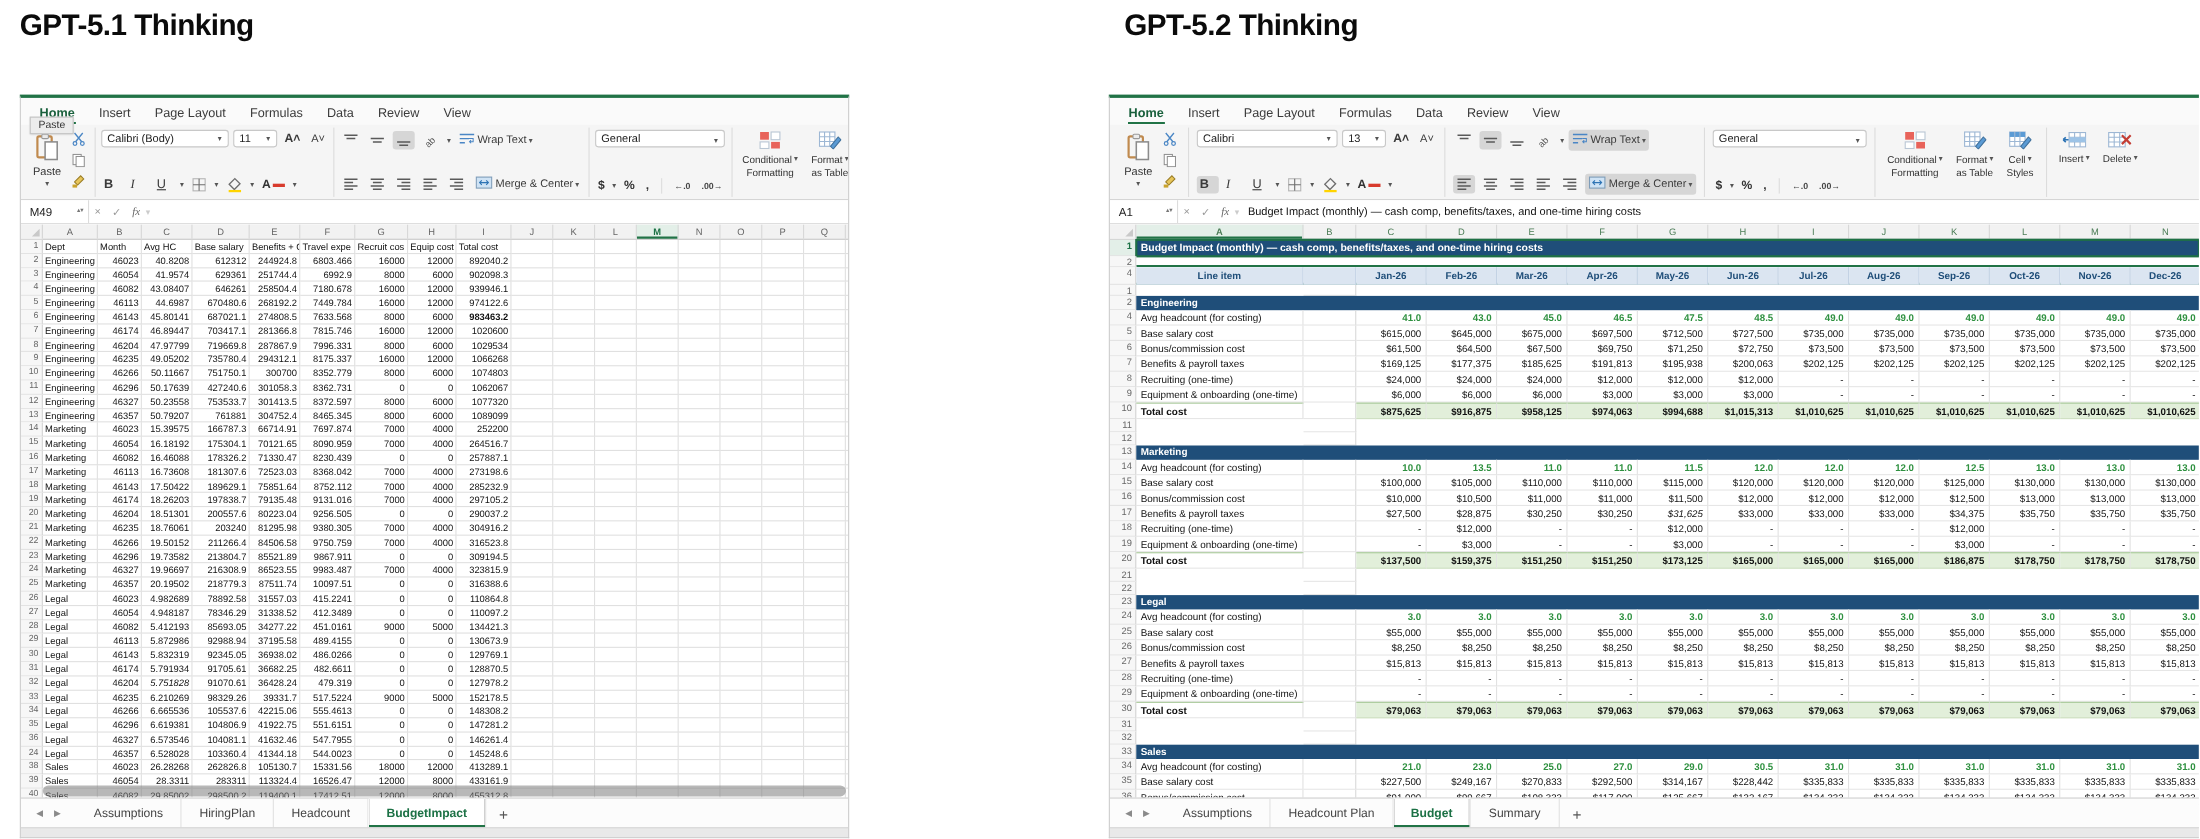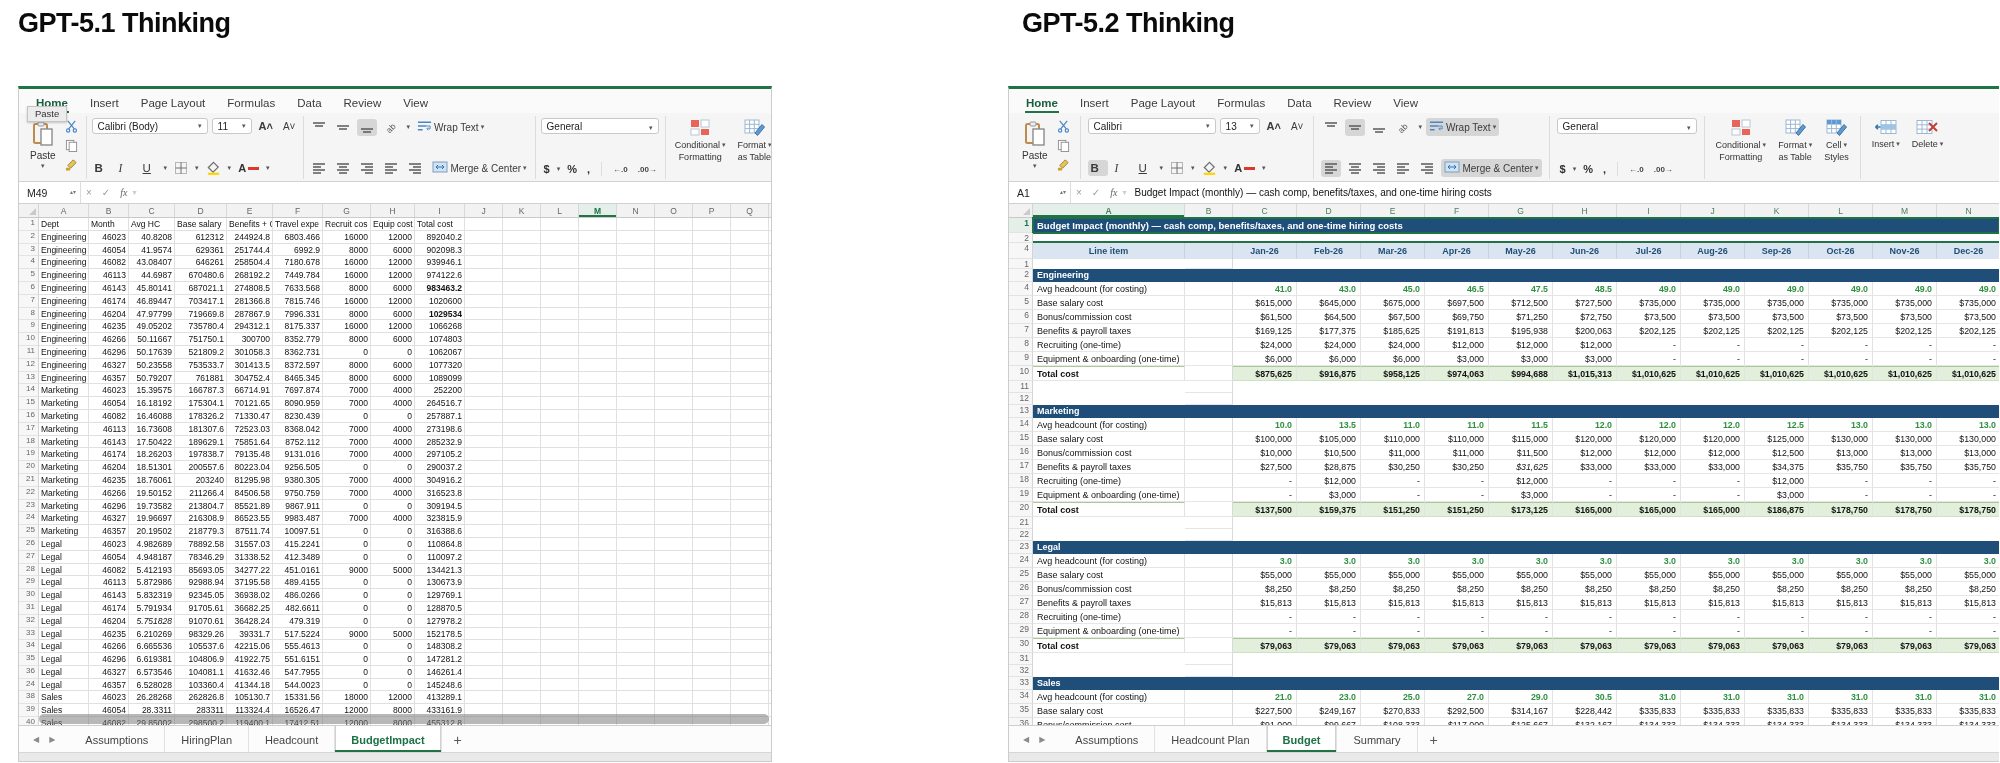--- a/index.html
+++ b/index.html
@@ -481,21 +481,21 @@
       <div class="xrow" style="height: 12.8px;">
         <div class="gut" style="width: 20px; height: 12.8px;">8</div>
         <div class="cell txt" style="width: 50px; height: 12.8px;">Engineering</div>
         <div class="cell num" style="width: 40px; height: 12.8px;">46204</div>
         <div class="cell num" style="width: 46px; height: 12.8px;">47.97799</div>
         <div class="cell num" style="width: 52px; height: 12.8px;">719669.8</div>
         <div class="cell num" style="width: 46px; height: 12.8px;">287867.9</div>
         <div class="cell num" style="width: 50px; height: 12.8px;">7996.331</div>
         <div class="cell num" style="width: 48px; height: 12.8px;">8000</div>
         <div class="cell num" style="width: 44px; height: 12.8px;">6000</div>
-        <div class="cell num" style="width: 50px; height: 12.8px; font-weight: bold;">1029534</div>
+        <div class="cell num" style="width: 50px; height: 12.8px;">1029534</div>
         <div class="cell" style="width: 38px; height: 12.8px;"></div>
         <div class="cell" style="width: 38px; height: 12.8px;"></div>
         <div class="cell" style="width: 38px; height: 12.8px;"></div>
         <div class="cell" style="width: 38px; height: 12.8px;"></div>
         <div class="cell" style="width: 38px; height: 12.8px;"></div>
         <div class="cell" style="width: 38px; height: 12.8px;"></div>
         <div class="cell" style="width: 38px; height: 12.8px;"></div>
         <div class="cell" style="width: 38px; height: 12.8px;"></div>
         <div class="cell" style="width: 38px; height: 12.8px;"></div>
       </div>
@@ -539,21 +539,21 @@
         <div class="cell" style="width: 38px; height: 12.8px;"></div>
         <div class="cell" style="width: 38px; height: 12.8px;"></div>
         <div class="cell" style="width: 38px; height: 12.8px;"></div>
         <div class="cell" style="width: 38px; height: 12.8px;"></div>
       </div>
       <div class="xrow" style="height: 12.8px;">
         <div class="gut" style="width: 20px; height: 12.8px;">11</div>
         <div class="cell txt" style="width: 50px; height: 12.8px;">Engineering</div>
         <div class="cell num" style="width: 40px; height: 12.8px;">46296</div>
         <div class="cell num" style="width: 46px; height: 12.8px;">50.17639</div>
-        <div class="cell num" style="width: 52px; height: 12.8px;">521809.2</div>
+        <div class="cell num" style="width: 52px; height: 12.8px;">427240.6</div>
         <div class="cell num" style="width: 46px; height: 12.8px;">301058.3</div>
         <div class="cell num" style="width: 50px; height: 12.8px;">8362.731</div>
         <div class="cell num" style="width: 48px; height: 12.8px;">0</div>
         <div class="cell num" style="width: 44px; height: 12.8px;">0</div>
         <div class="cell num" style="width: 50px; height: 12.8px;">1062067</div>
         <div class="cell" style="width: 38px; height: 12.8px;"></div>
         <div class="cell" style="width: 38px; height: 12.8px;"></div>
         <div class="cell" style="width: 38px; height: 12.8px;"></div>
         <div class="cell" style="width: 38px; height: 12.8px;"></div>
         <div class="cell" style="width: 38px; height: 12.8px;"></div>

